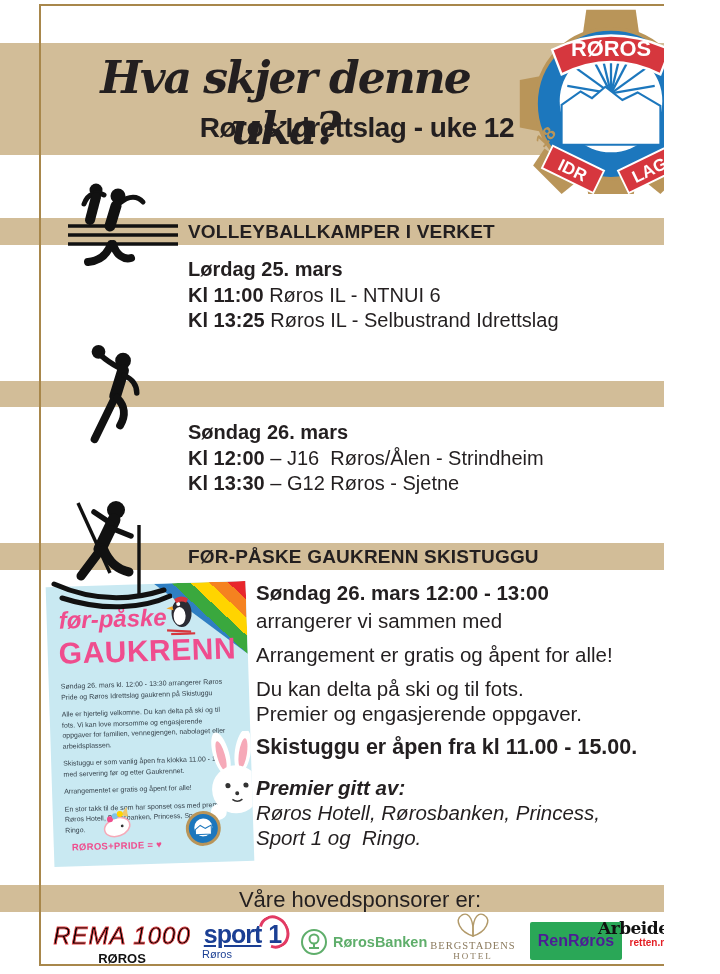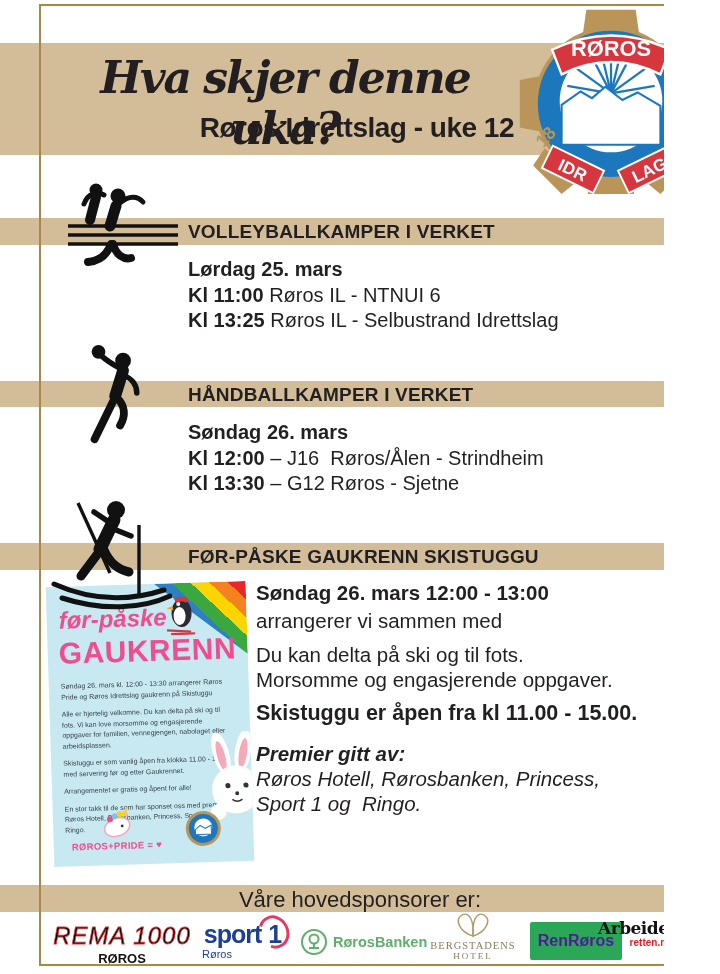--- a/index.html
+++ b/index.html
@@ -66,21 +66,21 @@
   .poster-bunny{position:absolute;left:152px;top:150px;width:58px;height:92px;}
 
   .sponsor-heading{position:absolute;left:0;top:887px;width:720px;text-align:center;
     font-size:22px;color:#231f20;}
   .sponsor{position:absolute;text-align:center;}
   .sp-rema{left:52px;top:922px;width:140px;}
   .rema-name{font-weight:400;font-style:italic;font-size:24px;color:#000000;
     letter-spacing:1px;-webkit-text-stroke:0.8px #e23b3e;}
   .rema-sub{font-weight:bold;font-size:13px;color:#111;margin-top:1px;}
   .sp-sport1{left:196px;top:920px;width:100px;}
-  .sport1-name{font-weight:bold;font-size:25px;color:#1b3f94;letter-spacing:-1px;}
+  .sport1-name{font-weight:bold;font-size:25px;color:#1b3f94;letter-spacing:-1px;text-decoration:underline;}
   .sport1-one{display:inline-block;position:relative;padding:0 7px;color:#1b3f94;}
   .sport1-one::before{content:"";position:absolute;left:-2px;top:-5px;width:24px;height:28px;
     border:3px solid #e23a63;border-left-color:transparent;border-radius:50%;
     transform:rotate(-28deg);}
   .sport1-sub{font-size:11px;color:#1b3f94;text-align:left;margin-left:6px;margin-top:-1px;}
   .sp-bank{left:300px;top:928px;width:130px;display:flex;align-items:center;gap:5px;}
   .bank-name{font-size:14.5px;color:#5fae6b;font-weight:bold;white-space:nowrap;}
   .sp-berg{left:428px;top:912px;width:90px;font-family:"Liberation Serif",serif;color:#8a795c;}
   .berg-l1{font-size:10.5px;letter-spacing:1px;margin-top:-2px;}
   .berg-l2{font-size:9px;letter-spacing:2px;}
@@ -186,21 +186,20 @@
       <line x1="28" y1="6" x2="60" y2="76" stroke-width="3.4"></line>
       <line x1="89" y1="28" x2="89" y2="100" stroke-width="3.4"></line>
       <path d="M52 51 L31 79" stroke-width="9" fill="none" stroke-linecap="round"></path>
       <path d="M54 53 C60 67 70 73 79 75" stroke-width="9" fill="none" stroke-linecap="round"></path>
       <path d="M4 87 C42 104 80 104 114 93" stroke-width="5" fill="none" stroke-linecap="round"></path>
       <path d="M12 101 C52 114 92 112 120 99" stroke-width="5" fill="none" stroke-linecap="round"></path>
     </g>
   </svg>
 
   <div class="section-heading h-volley">VOLLEYBALLKAMPER I VERKET</div>
-  <div class="section-heading h-hand">HÅNDBALLKAMPER I VERKET</div>
   <div class="section-heading h-ski">FØR-PÅSKE GAUKRENN SKISTUGGU</div>
 
   <div class="sched sched-volley">
     <div class="date">Lørdag 25. mars</div>
     <div><b>Kl 11:00</b><span> Røros IL - NTNUI 6</span></div>
     <div><b>Kl 13:25</b><span> Røros IL - Selbustrand Idrettslag</span></div>
   </div>
 
   <div class="sched sched-hand">
     <div class="date">Søndag 26. mars</div>
@@ -252,22 +251,23 @@
       <circle cx="18" cy="18" r="16" fill="#1c77bd" stroke="#b99559" stroke-width="3"></circle>
       <circle cx="18" cy="17" r="9" fill="#ffffff"></circle>
       <path d="M10 19 L15 15 L20 18 L26 15 L26 24 L10 24 Z" fill="#ffffff" stroke="#1c77bd" stroke-width="1"></path>
     </svg>
     <div class="poster-pride">RØROS+PRIDE = ♥</div>
   </div>
 
   <div class="ski-text">
     <p class="ski-date">Søndag 26. mars 12:00 - 13:00</p>
     <p>arrangerer vi sammen med</p>
+    <p class="gap">Arrangement er gratis og åpent for alle!</p>
     <p class="gap">Du kan delta på ski og til fots.</p>
-    <p>Morsomme og engasjerende oppgaver.</p>
+    <p>Premier og engasjerende oppgaver.</p>
     <p class="gap" style="font-weight:bold;font-size:21.5px;">Skistuggu er åpen fra kl 11.00 - 15.00.</p>
     <p class="premier">Premier gitt av:</p>
     <p class="premier-line">Røros Hotell, Rørosbanken, Princess,</p>
     <p class="premier-line">Sport 1 og&nbsp; Ringo.</p>
   </div>
 
   <div class="sponsor-heading">Våre hovedsponsorer er:</div>
 
   <div class="sponsor sp-rema">
     <div class="rema-name">REMA 1000</div>

